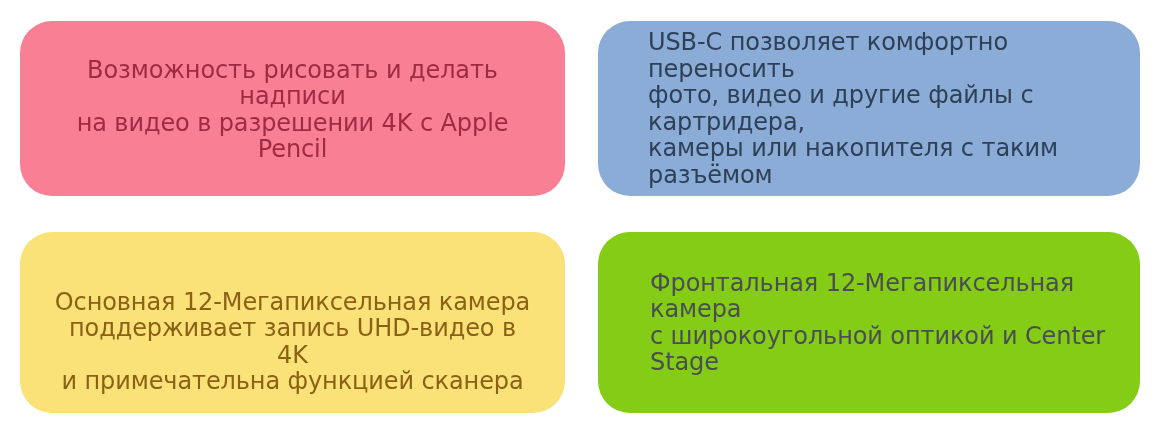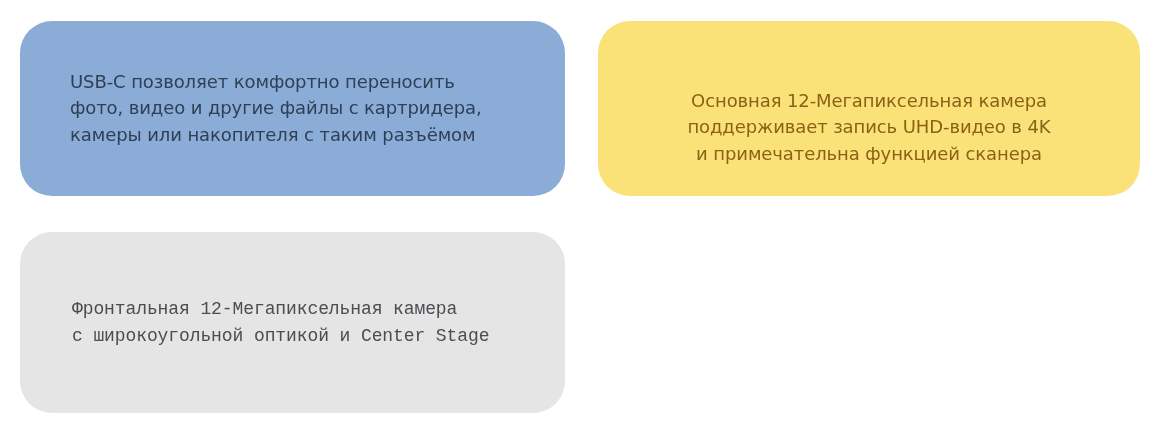--- a/index.html
+++ b/index.html
@@ -34,51 +34,55 @@
     border-radius: 32px;
     display: flex;
     flex-direction: column;
     justify-content: center;
     overflow: hidden;
   }
 
   .card-text {
     margin: 0;
     padding: 0 34px;
-    font-size: 18px;
+    font-size: 24px;
     line-height: 26.5px;
     letter-spacing: -0.1px;
     white-space: pre-line;
   }
 
   .align-center { text-align: center; }
   .align-left   { text-align: left; }
 
   
   .card-pink   .card-text { padding-top: 2px; }
   .card-blue   .card-text { padding-left: 50px; padding-right: 20px; }
   .card-yellow .card-text { padding-top: 2px; }
   .card-gray   .card-text { padding-left: 52px; padding-right: 20px; }
 </style>
 </head>
 <body style="background: rgb(255, 255, 255);">
 
 <div id="card-grid">
 
+  <div class="card card-pink" style="background: rgb(249, 127, 149);">
+    <p class="card-text align-center" style="color: rgb(158, 43, 68); text-align: center;">Возможность рисовать и делать надписи
+на видео в разрешении 4K с Apple Pencil</p>
+  </div>
 
   <div class="card card-blue" style="background: rgb(139, 172, 214);">
     <p class="card-text align-left" style="color: rgb(46, 64, 87); text-align: left;">USB-C позволяет комфортно переносить
 фото, видео и другие файлы с картридера,
 камеры или накопителя с таким разъёмом</p>
   </div>
 
   <div class="card card-yellow" style="background: rgb(250, 226, 120);">
     <p class="card-text align-center" style="color: rgb(140, 97, 22); text-align: center; margin-top: 36px;">Основная 12-Мегапиксельная камера
 поддерживает запись UHD-видео в 4K
 и примечательна функцией сканера</p>
   </div>
 
-  <div class="card card-gray" style="background: #e5e5e5; font-family: Liberation Mono, monospace;">
+  <div class="card card-gray" style="background: #84cc16;">
     <p class="card-text align-left" style="color: rgb(74, 78, 83); text-align: left;">Фронтальная 12-Мегапиксельная камера
 с широкоугольной оптикой и Center Stage</p>
   </div>
 
 </div>
 
 </body></html>

